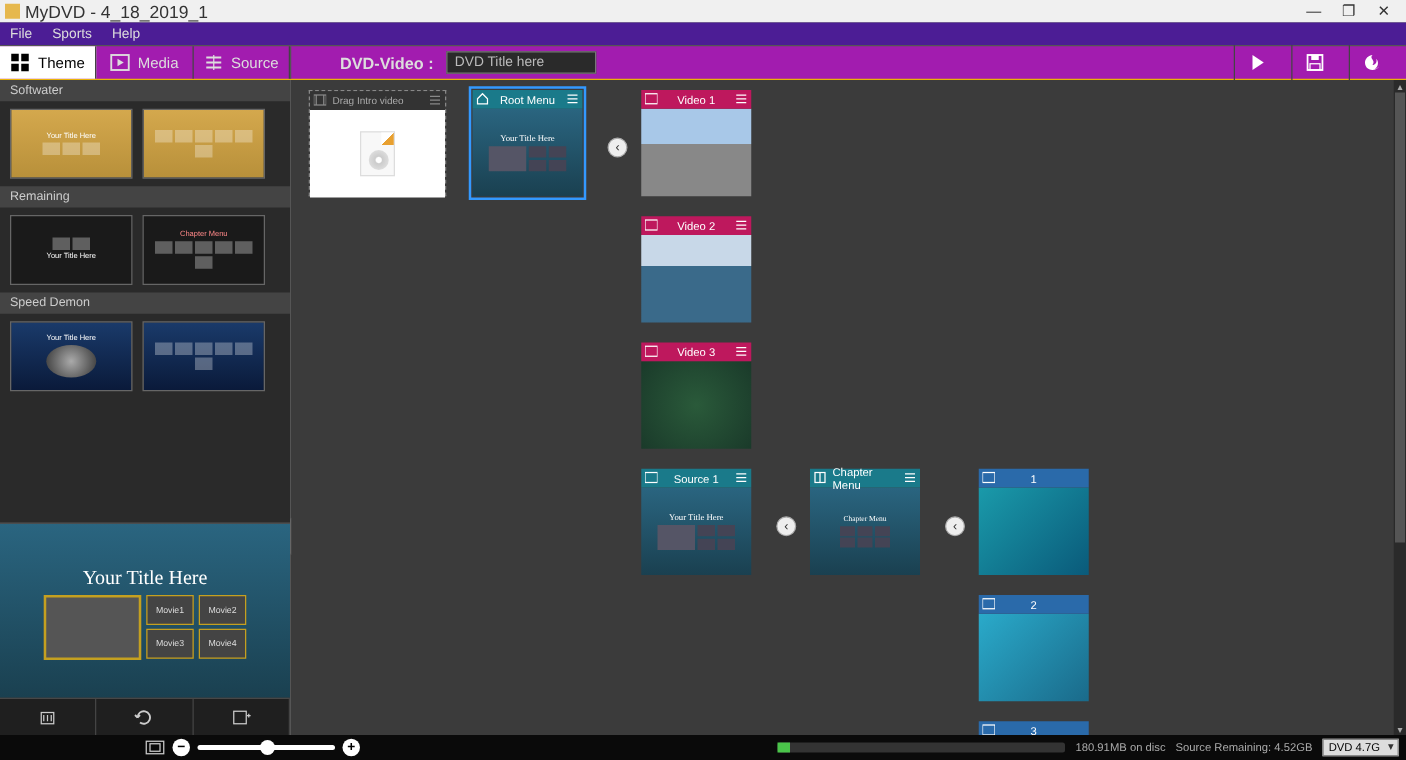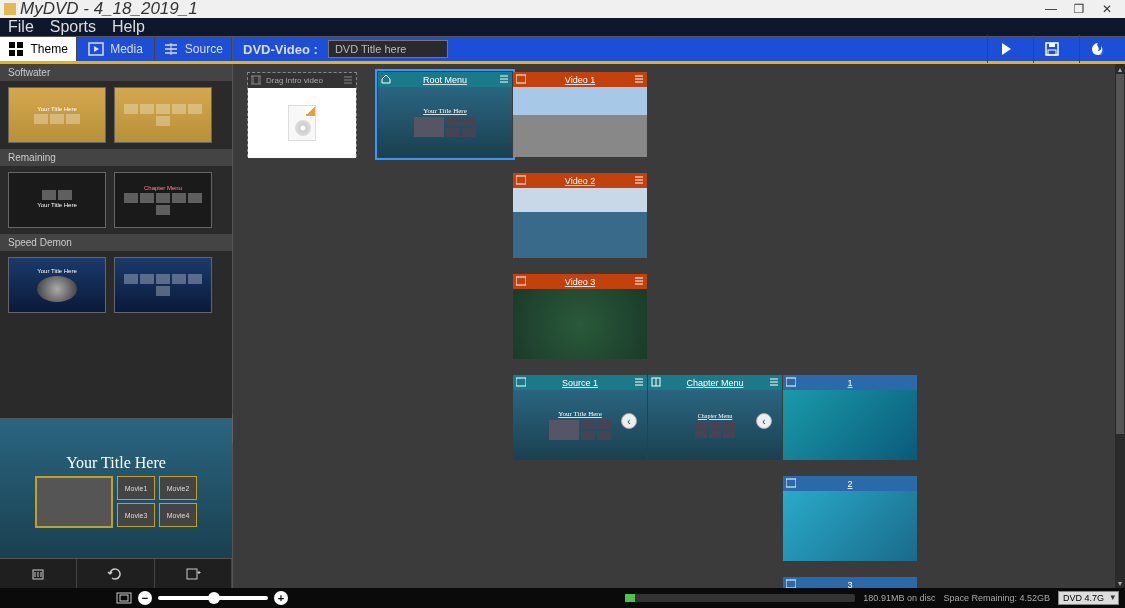--- a/index.html
+++ b/index.html
@@ -1,29 +1,29 @@
 <!DOCTYPE html>
 <html><head>
 <meta charset="utf-8">
 <style>
 * { box-sizing: border-box; margin: 0; padding: 0; font-family: "Segoe UI", Arial, sans-serif; }
 body { width: 1125px; height: 608px; background: #3b3b3b; color: #ddd; overflow: hidden; font-size: 11px; position: relative; }
 
 
 .titlebar { height: 18px; background: #f0f0f0; display: flex; align-items: center; padding: 0 4px; color: #333; }
 .titlebar .app-icon { width: 12px; height: 12px; background: #e6b84d; margin-right: 4px; }
-.titlebar .title { flex: 1; font-size: 17px; font-style: italic; }
+.titlebar .title { flex: 1; font-size: 14px; }
 .titlebar .win-btn { width: 28px; text-align: center; font-size: 12px; line-height: 18px; }
 
 
-.menubar { height: 18px; background: #0f172a; display: flex; align-items: center; padding: 0 2px; gap: 4px; font-size: 16px; }
+.menubar { height: 18px; background: #4c1d95; display: flex; align-items: center; padding: 0 2px; gap: 4px; font-size: 11px; }
 .menubar span { padding: 0 6px; }
 
 
-.toolbar { height: 28px; background: #1d4ed8; display: flex; border-top: 1px solid #555; border-bottom: 3px solid #eab308; }
+.toolbar { height: 28px; background: #a21caf; display: flex; border-top: 1px solid #555; border-bottom: 1px solid #eab308; gap: 29px; }
 .left-tabs { width: 233px; display: flex; border-right: 1px solid #555; }
 .tab { flex: 1; display: flex; align-items: center; justify-content: center; gap: 6px; font-size: 12px; border-right: 1px solid #444; cursor: pointer; }
 .tab.active { background: #fff; color: #000; }
 .tab .icon { width: 16px; height: 16px; display: flex; align-items: center; justify-content: center; }
 .right-toolbar { flex: 1; display: flex; align-items: center; padding: 0 10px; gap: 10px; }
 .dvd-label { font-weight: bold; font-size: 13px; }
 .title-input { background: #2a2a2a; border: 1px solid #777; color: #bbb; padding: 2px 6px; width: 120px; height: 18px; font-size: 11px; }
 .spacer { flex: 1; }
 .tool-btn { width: 36px; height: 28px; display: flex; align-items: center; justify-content: center; border-left: 1px solid #444; cursor: pointer; }
 
@@ -41,27 +41,27 @@
 .preview-title { font-family: cursive; font-size: 16px; color: #fff; margin-top: 4px; }
 .preview-grid { display: grid; grid-template-columns: auto auto auto; gap: 2px 4px; margin-top: 4px; }
 .preview-main { width: 78px; height: 52px; border: 2px solid #c4a020; background: #555; grid-row: 1 / span 2; }
 .preview-small { width: 38px; height: 24px; border: 1px solid #c4a020; background: #444; font-size: 7px; text-align: center; line-height: 24px; color: #ddd; }
 .sidebar-bottom { height: 30px; background: #1f1f1f; display: flex; border-top: 1px solid #555; }
 .sb-btn { flex: 1; display: flex; align-items: center; justify-content: center; border-right: 1px solid #444; cursor: pointer; }
 .scroll-handle { position: absolute; right: -6px; top: 350px; width: 6px; height: 30px; background: #666; border-radius: 2px; }
 
 
 .canvas { flex: 1; background: #3b3b3b; position: relative; overflow: hidden; }
-.node { position: absolute; width: 134px; text-decoration: underline; }
+.node { position: absolute; width: 88px; }
 .node-head { height: 15px; display: flex; align-items: center; justify-content: center; font-size: 9px; color: #fff; position: relative; padding: 0 18px; }
 .node-head .hicon { position: absolute; width: 10px; height: 10px; top: 2px; }
 .node-head .hicon.left { left: 3px; }
 .node-head .hicon.right { right: 3px; }
 .node-body { height: 70px; background: #1a3a4a; background-size: cover; background-position: center; }
-.node.green .node-head { background: #c2410c; }
+.node.green .node-head { background: #be185d; }
 .node.teal .node-head { background: #1a7a8a; }
 .node.blue .node-head { background: #2a6aaa; }
 .node.selected { outline: 2px solid #3399ff; outline-offset: 1px; }
 .node.root .node-body { background: linear-gradient(180deg, #2a6580, #1a4050); display: flex; flex-direction: column; align-items: center; justify-content: center; }
 .node.root .rtitle { font-size: 7px; color: #fff; margin-bottom: 2px; font-family: cursive; }
 .node.root .rgrid { display: grid; grid-template-columns: auto auto auto; gap: 1px 2px; }
 .node.root .rmain { width: 30px; height: 20px; background: #556; grid-row: 1 / span 2; }
 .node.root .rsmall { width: 14px; height: 9px; background: #445; }
 .intro-node { position: absolute; left: 14px; top: 8px; width: 110px; height: 85px; border: 1px dashed #888; }
 .intro-head { height: 15px; background: #333; display: flex; align-items: center; font-size: 8px; color: #aaa; position: relative; padding: 0 18px; }
@@ -503,15 +503,15 @@
     <div class="slider">
         <div class="knob"></div>
       </div>
     <div class="zoom-btn">+</div>
   </div>
   <div style="flex:1"></div>
   <div class="disc-bar" style="width:230px">
       <div class="fill"></div>
     </div>
   <span>180.91MB on disc</span>
-  <span>Space Remaining: 4.52GB</span>
+  <span>Source Remaining: 4.52GB</span>
   <div class="disc-select"><span>DVD 4.7G</span></div>
 </div>
 
 </body></html>

